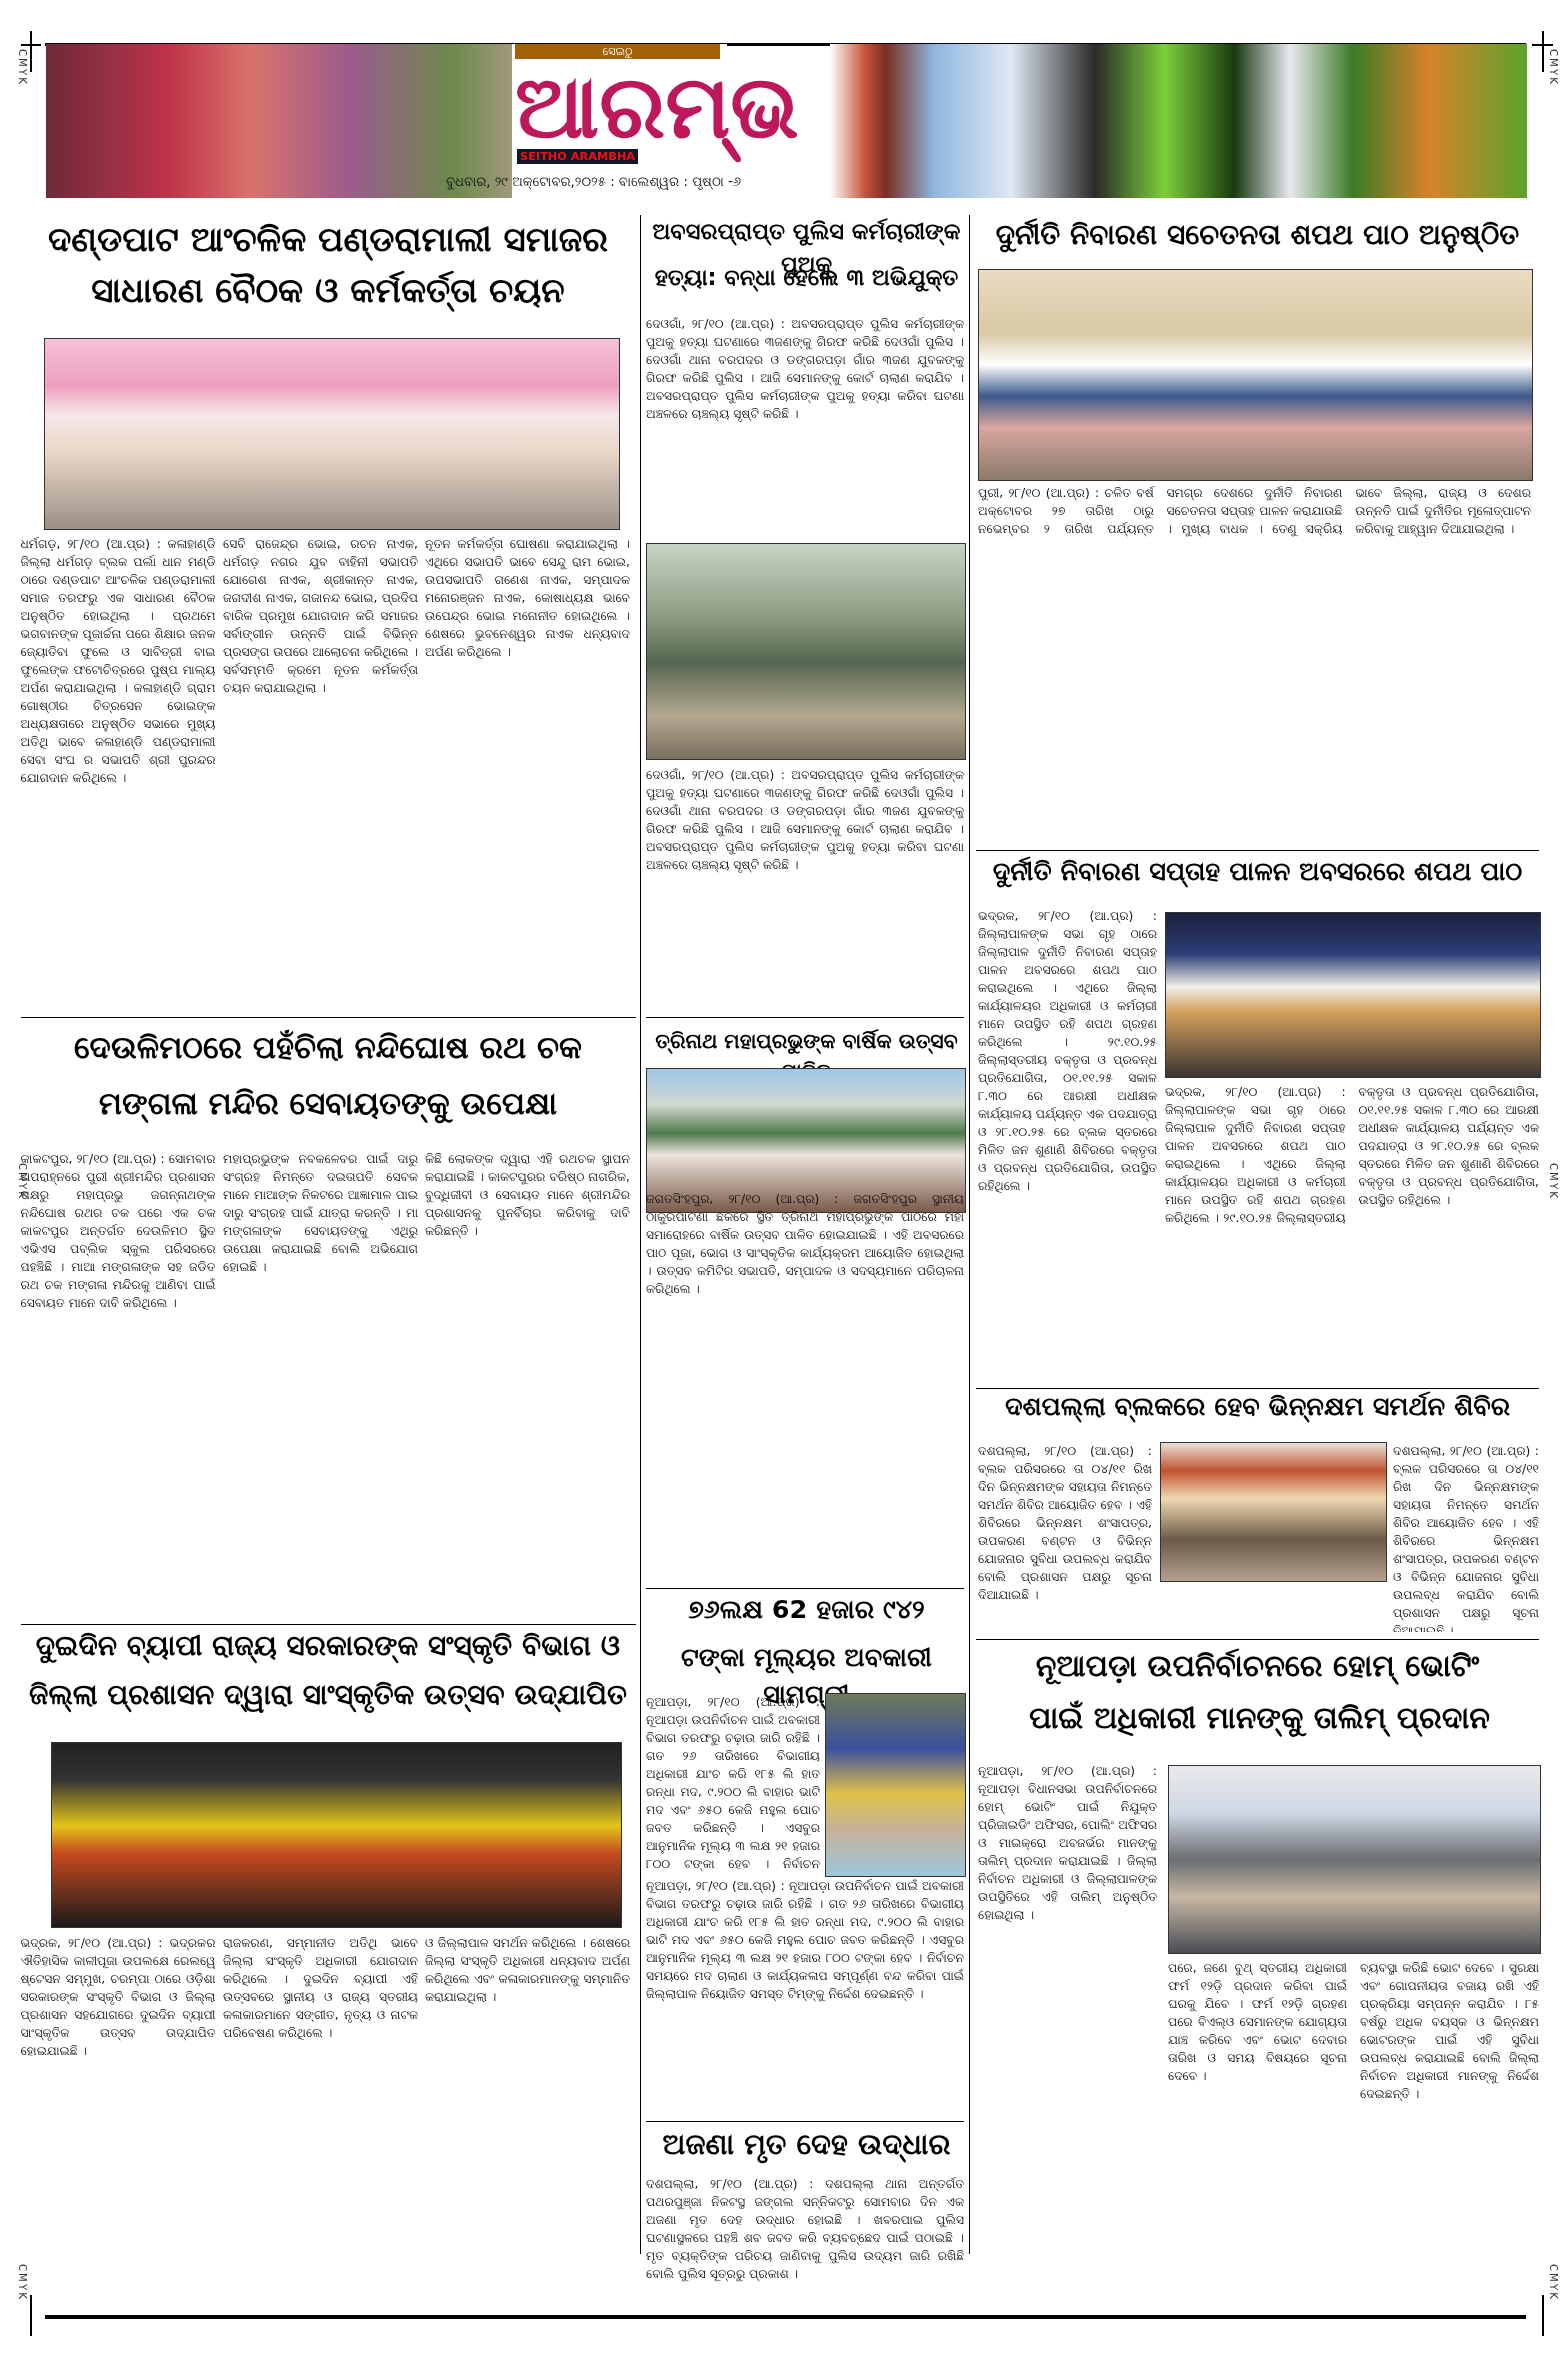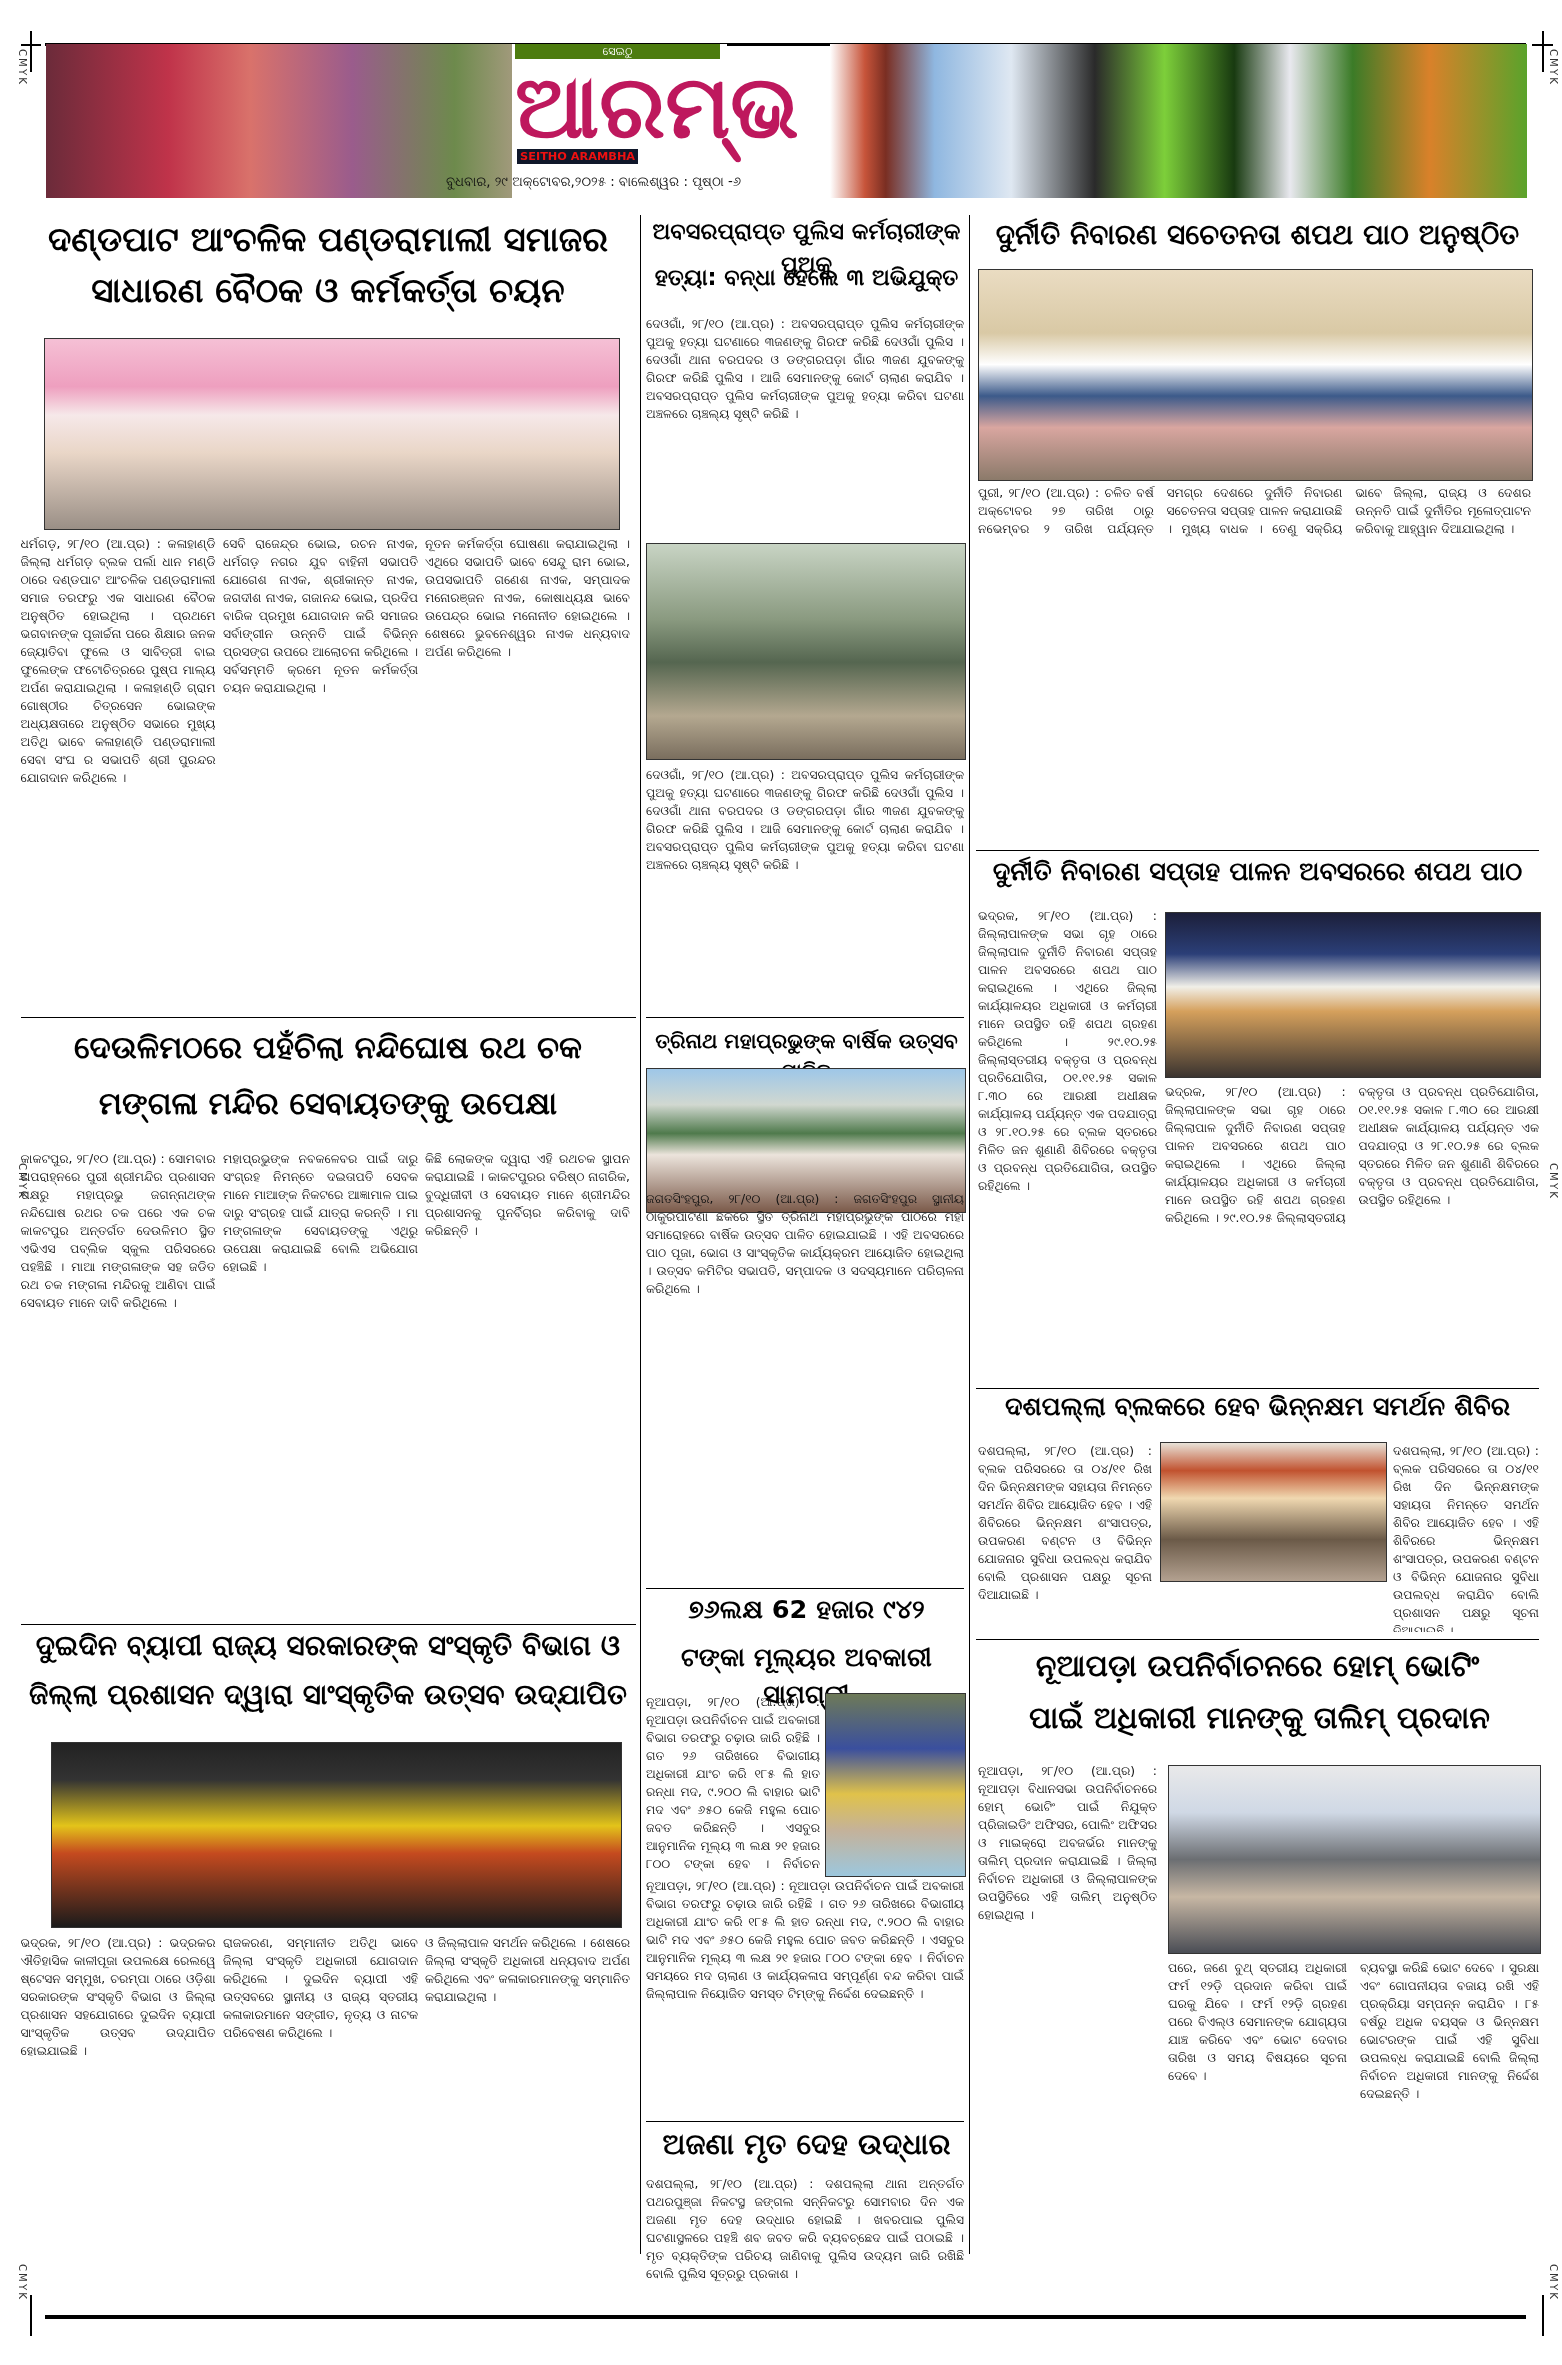--- a/index.html
+++ b/index.html
@@ -6,21 +6,21 @@
   body{width:1563px;height:2366px;position:relative;overflow:hidden;font-family:"DejaVu Sans",sans-serif;color:#111;}
   .reg{position:absolute;width:2px;background:#000;}
   .regh{position:absolute;height:2px;background:#000;}
   .cmyk{position:absolute;font-size:10.2px;line-height:13.3px;writing-mode:vertical-rl;color:#333;letter-spacing:2px;}
   .rule{position:absolute;background:#000;}
   
   .banner{position:absolute;top:44px;height:154px;overflow:hidden;}
   .banner-left{left:46px;width:681px;background:linear-gradient(90deg,#6b2b3a 0%,#c0334a 18%,#d9726b 30%,#9a5c8c 45%,#6d8a4c 60%,#c9a6a0 75%,#fff 100%);}
   .banner-right{left:830px;width:697px;background:linear-gradient(90deg,#fff 0%,#c7543a 5%,#7a2e22 8%,#8fb7e0 15%,#dfe8f2 26%,#2a2a2a 38%,#7dcf3a 48%,#183a10 58%,#e9e9ef 66%,#3b7b27 75%,#d9812a 86%,#5aa32b 100%);}
   .logo-box{position:absolute;left:512px;top:44px;width:215px;height:154px;background:#fff;}
-  .logo-top{position:absolute;left:515px;top:44px;width:205px;height:15.4px;background:#4d7c0f;color:#fff;font-size:11.3px;text-align:center;line-height:15.4px;}
+  .logo-top{position:absolute;left:515px;top:44px;width:205px;height:15.4px;background:#a16207;color:#fff;font-size:11.3px;text-align:center;line-height:15.4px;}
   .logo-main{position:absolute;left:515px;top:59px;width:205px;height:97px;font-family:"DejaVu Sans",sans-serif;font-weight:bold;font-size:87px;line-height:97px;text-align:center;color:#be185d;}
   .logo-tag{position:absolute;left:517px;top:149px;background:#0f172a;color:#e11;font-weight:bold;font-size:11.3px;padding:1px 3.1px;}
   .dateline{position:absolute;left:446px;top:174px;width:563px;font-size:13.3px;}
   
   .hl{position:absolute;font-family:"DejaVu Sans",sans-serif;font-weight:bold;color:#000;text-align:center;line-height:1.45;}
   .photo{position:absolute;border:0.5px solid #333;overflow:hidden;}
   .body{position:absolute;font-size:12.3px;line-height:18px;text-align:justify;color:#111;overflow:hidden;}
   .colrule{position:absolute;width:1px;background:#000;}
 </style>
 </head>

